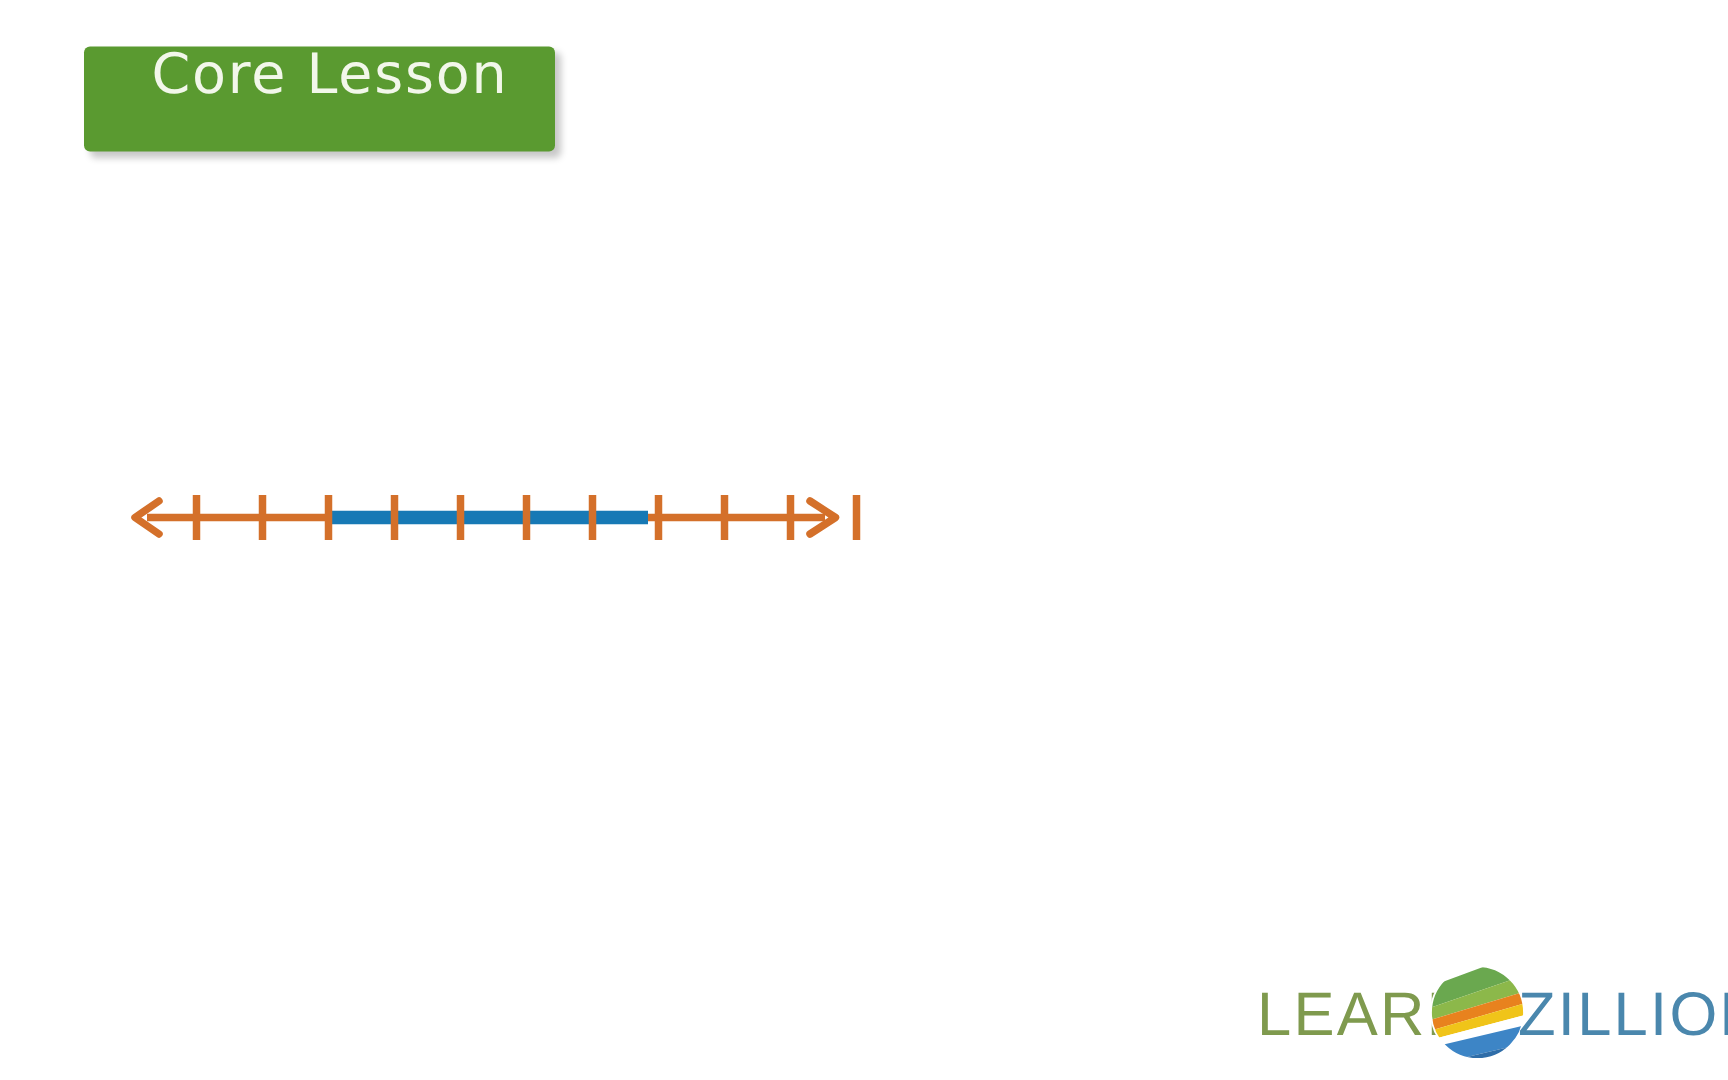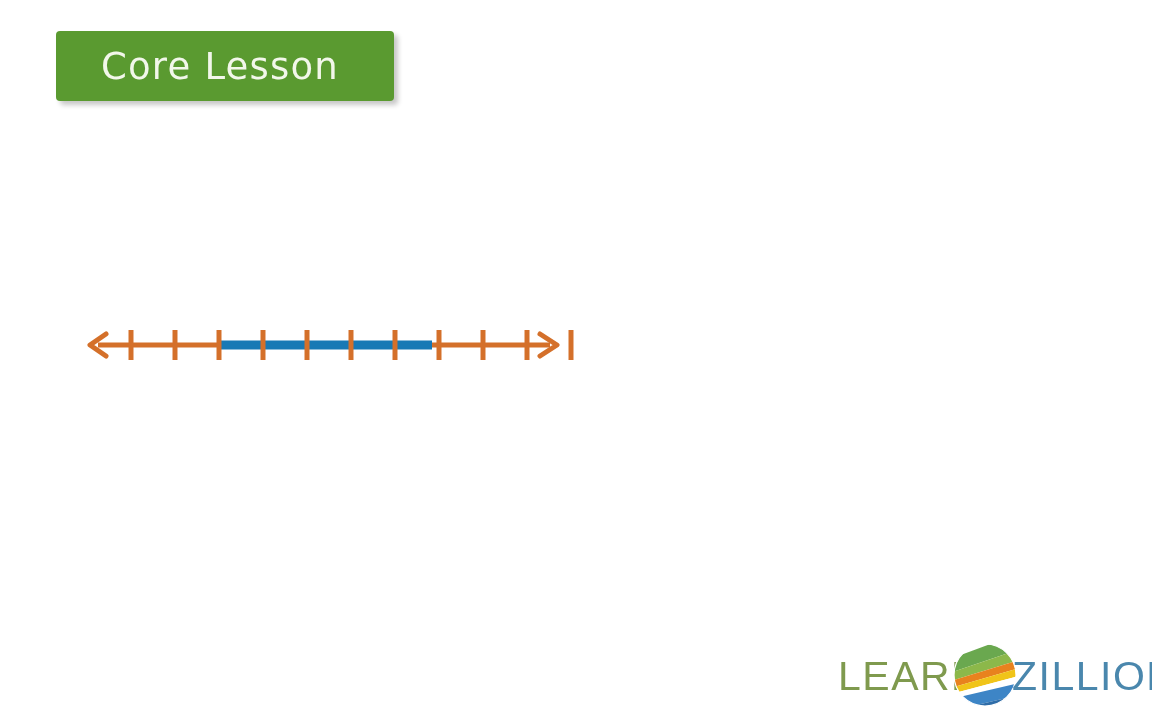--- a/index.html
+++ b/index.html
@@ -22,27 +22,27 @@
     width: 1152px;
     height: 720px;
     background: #ffffff;
   }
 
   
   #banner {
     position: absolute;
     left: 56px;
     top: 31px;
-    width: 338px;
+    width: 314px;
     height: 70px;
     background: #5a9a30;
     border-radius: 4px;
     box-shadow: 4px 4px 5px rgba(0,0,0,0.22);
     display: flex;
-    align-items: center;
+    align-items: flex-start;
   }
   #banner-label {
     color: #f2f7ea;
     font-family: "DejaVu Sans", sans-serif;
     font-size: 37px;
     font-weight: 400;
     letter-spacing: 1.2px;
     padding-left: 45px;
     line-height: 1;
     white-space: nowrap;

